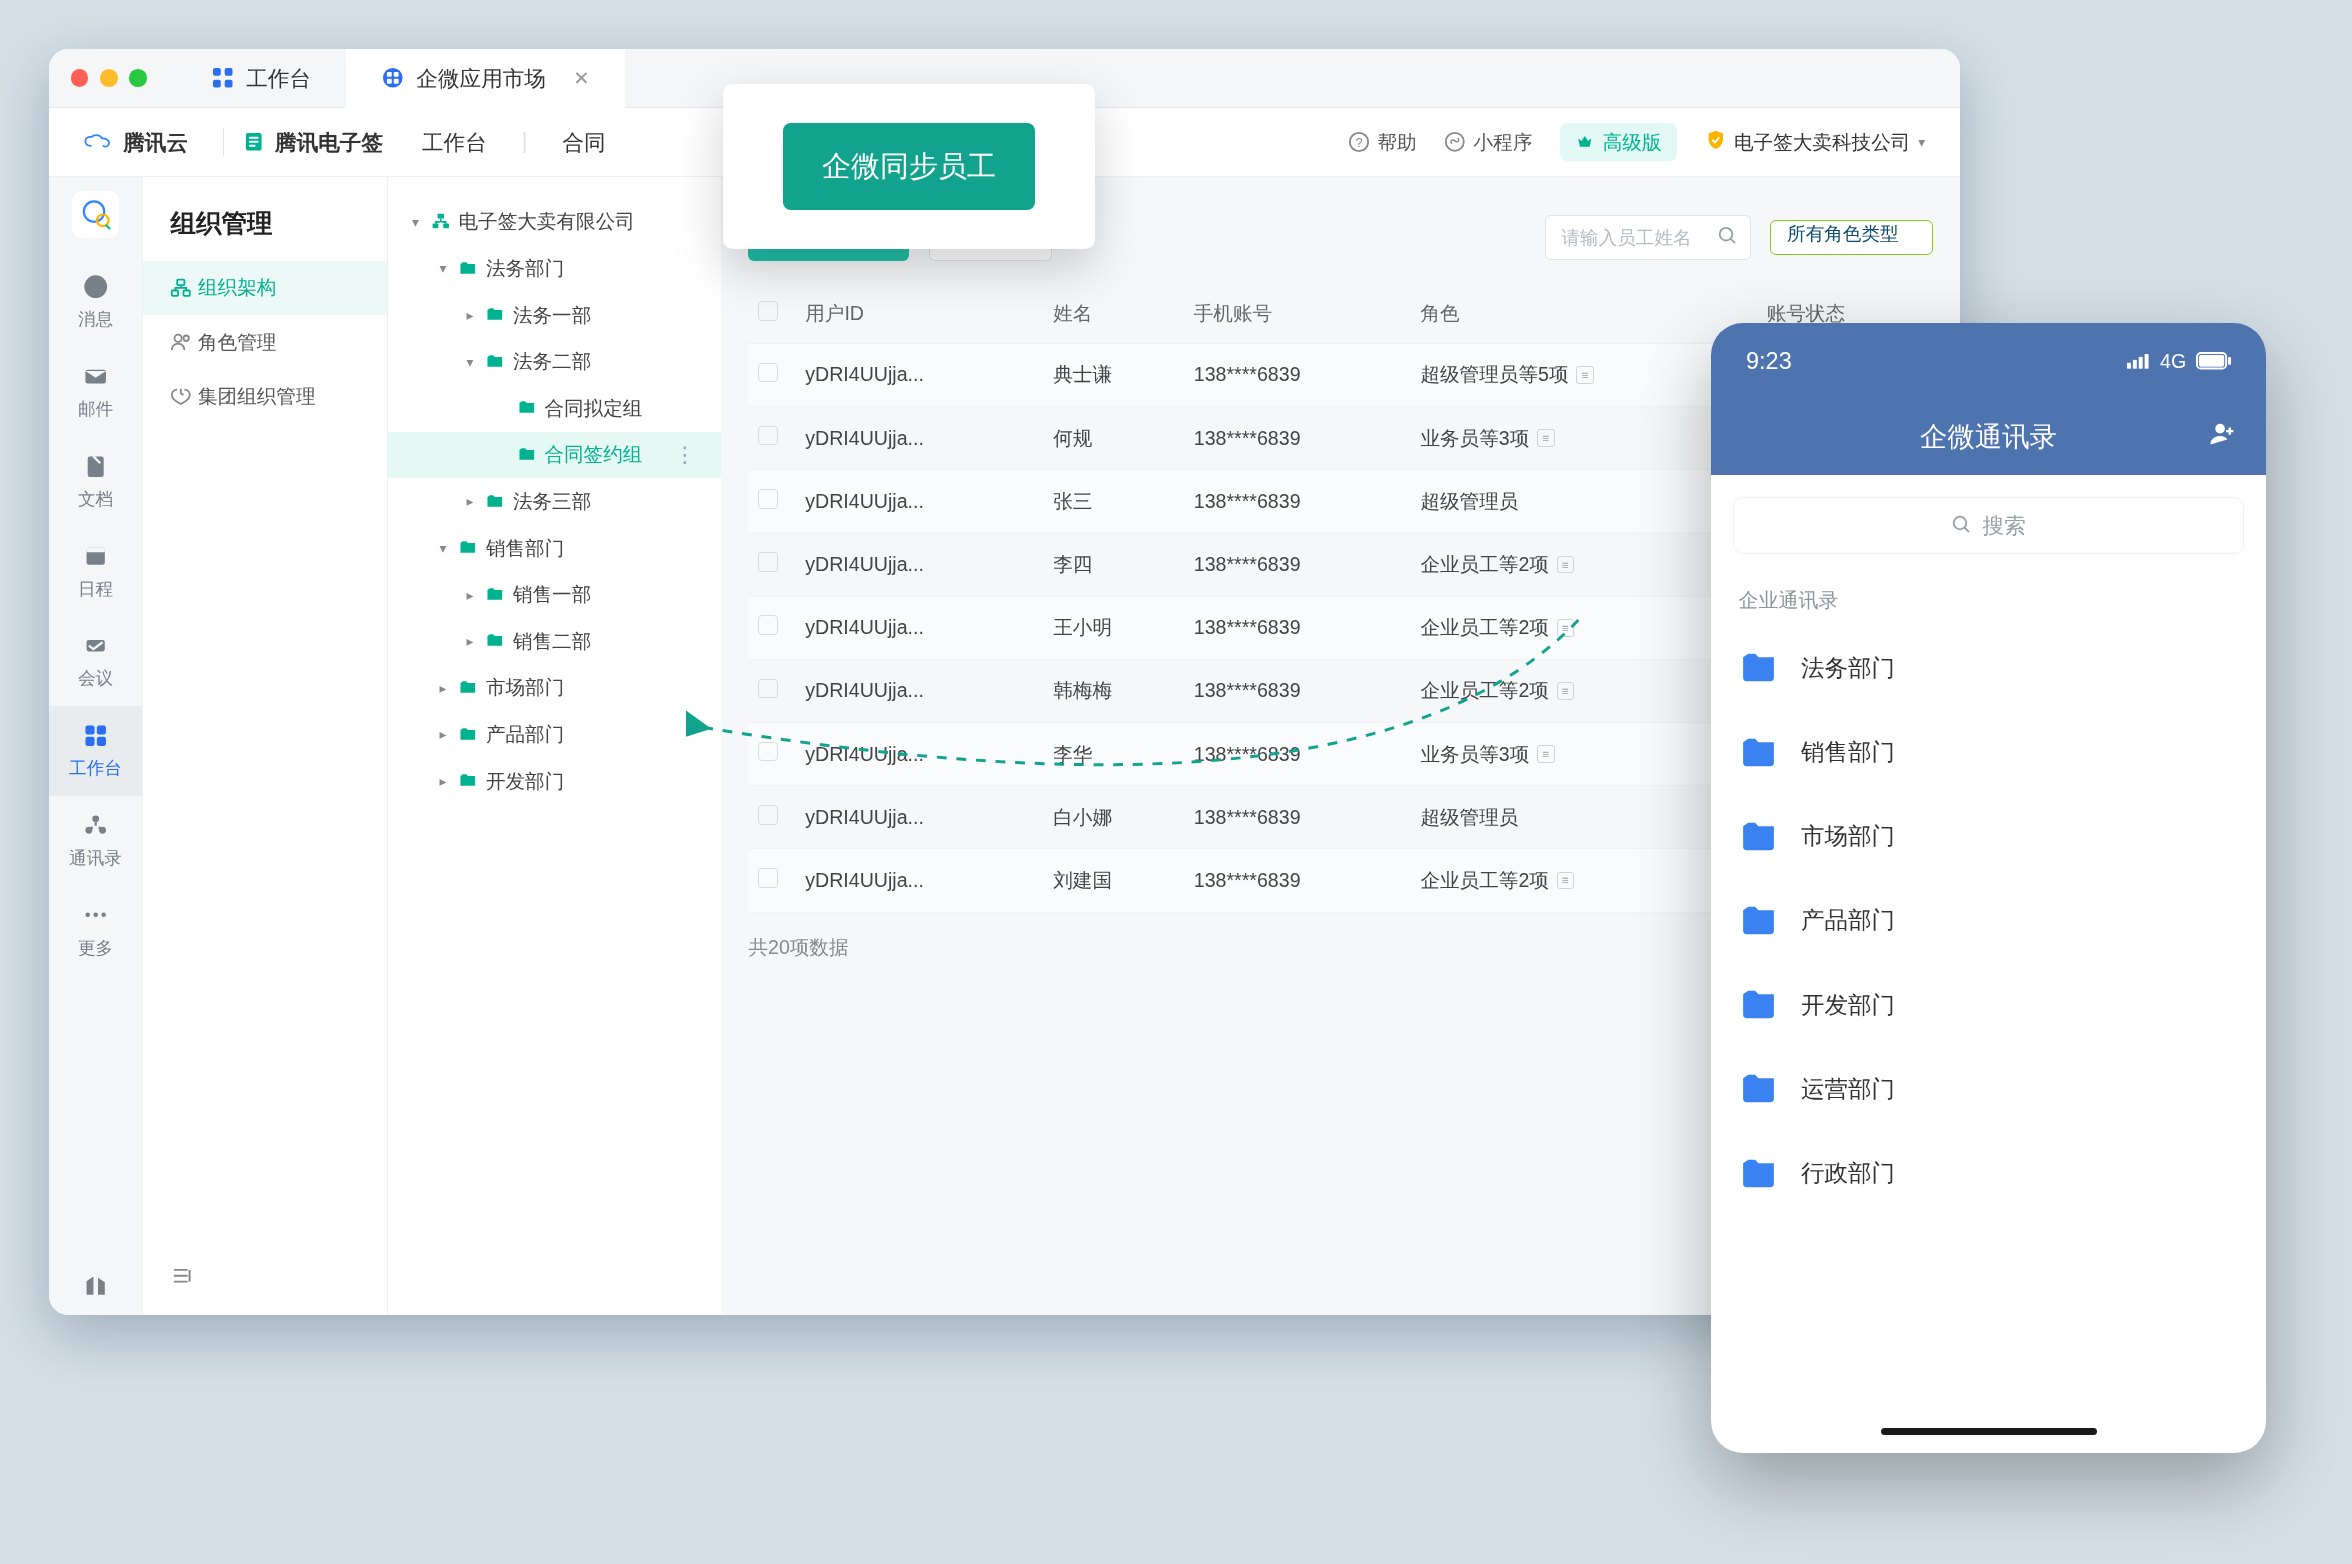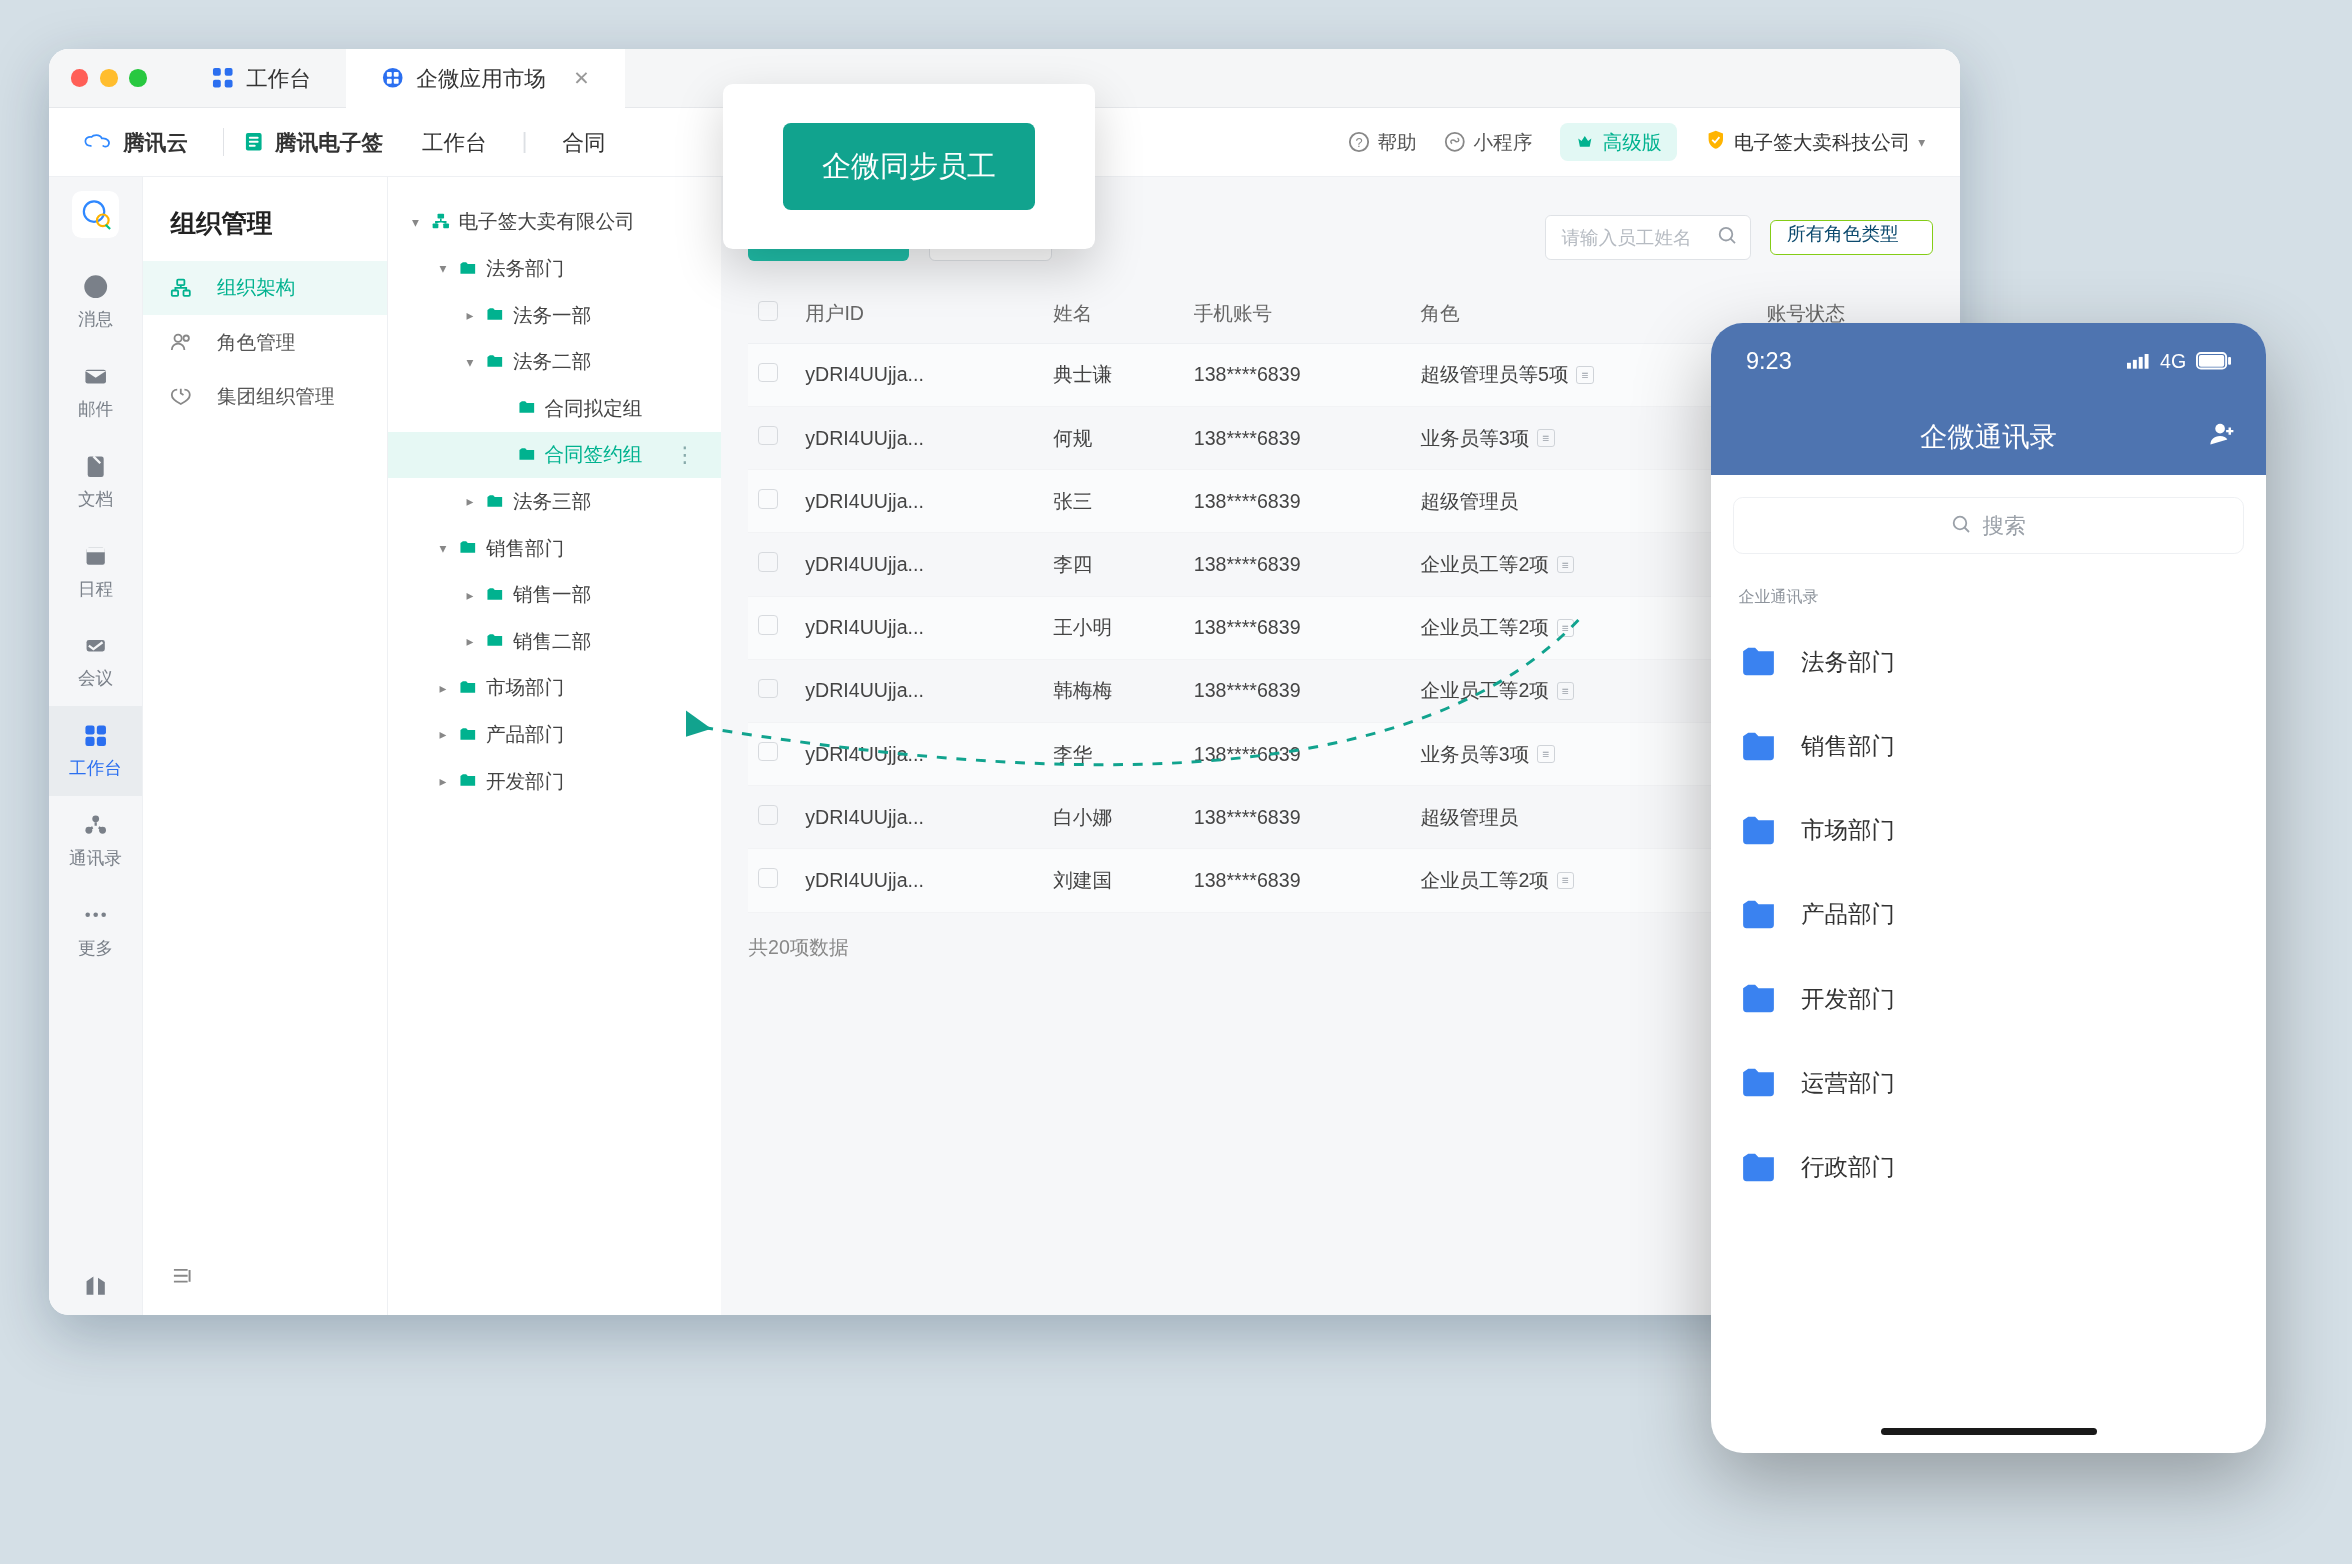--- a/index.html
+++ b/index.html
@@ -54,21 +54,21 @@
 }
 .rail .avatar { width: 47px; height: 47px; border-radius: 9.8px; background: #fff; margin: 13.7px 0 19.6px; display: flex; align-items: center; justify-content: center; }
 .rail-item { display: flex; flex-direction: column; align-items: center; gap: 7px; width: 100%; padding: 15.7px 0; font-size: 17.6px; color: #7a8089; cursor: pointer; }
 .rail-item.active { background: #e9ecef; color: #2b6ff0; }
 .rail-item svg { width: 27.4px; height: 27.4px; fill: currentColor; }
 
 .leftpanel {
   width: 245px; border-right: 1px solid #eef0f3; display: flex; flex-direction: column;
 }
 .lp-title { padding: 29px 27.4px 19.6px; font-size: 25.5px; font-weight: 600; color: #222; }
-.lp-item { display: flex; align-items: center; gap: 25px; padding: 13.7px 27.4px; font-size: 19.6px; color: #555; cursor: pointer; text-align: right; }
+.lp-item { display: flex; align-items: center; gap: 6px; padding: 13.7px 27.4px; font-size: 19.6px; color: #555; cursor: pointer; text-align: right; }
 .lp-item.active { background: #edf9f7; color: #00b28f; font-weight: 500; }
 .lp-item svg { width: 21.6px; height: 21.6px; }
 .lp-collapse { margin-top: auto; padding: 23.5px 27.4px; }
 
 .content { flex: 1; background: #f6f7f9; display: flex; min-width: 0; }
 
 .treecol { width: 333px; background: #fff; padding: 21.6px 0; position: relative; overflow: visible; }
 .tree-line { display: flex; align-items: center; gap: 7.8px; padding: 9.8px 11.8px; font-size: 19.6px; color: #444; cursor: pointer; white-space: nowrap; }
 .tree-line.sel { background: #e6f8f4; color: #00b28f; }
 .tree-caret { width: 15.7px; display: inline-flex; justify-content: center; color: #888; font-size: 13.7px; }
@@ -114,21 +114,21 @@
 .phone {
   position: absolute; right: 86px; top: 323px; width: 555px; height: 1130px;
   background: #fff; border-radius: 32px; box-shadow: 0 29px 78px rgba(0,0,0,.3);
   overflow: hidden; display: flex; flex-direction: column;
 }
 .phone-status { height: 76px; background: #4e74b0; color: #fff; display: flex; align-items: center; padding: 0 35px; font-size: 23.5px; }
 .phone-status .sig { margin-left: auto; display: flex; align-items: center; gap: 9.8px; font-size: 19.6px; }
 .phone-header { height: 76px; background: #4e74b0; color: #fff; display: flex; align-items: center; justify-content: center; font-size: 27.4px; font-weight: 500; position: relative; }
 .phone-header .adduser { position: absolute; right: 29px; top: 50%; transform: translateY(-50%); }
 .phone-search { margin: 21.6px 21.6px; height: 57px; background: #fff; border: 1px solid #eef0f3; border-radius: 9.8px; display: flex; align-items: center; justify-content: center; gap: 9.8px; color: #9aa0a8; font-size: 21.6px; }
-.phone-sect { padding: 11.8px 27.4px; font-size: 16px; color: #8e949c; }
+.phone-sect { padding: 11.8px 27.4px; font-size: 20px; color: #8e949c; }
 .phone-list { display: flex; flex-direction: column; }
 .ph-item { display: flex; align-items: center; gap: 21.6px; padding: 21.6px 27.4px; font-size: 23.5px; color: #333; cursor: pointer; }
 .ph-folder { width: 41px; height: 41px; border-radius: 5.9px; display: inline-flex; align-items: center; justify-content: center; }
 .ph-folder svg { fill: #3a82f0; }
 .home-ind { width: 216px; height: 7.8px; background: #000; border-radius: 3.9px; margin: auto auto 17.6px; opacity: .9; }
 
 
 .arrow-svg { position: absolute; left: 686px; top: 610px; width: 912px; height: 216px; pointer-events: none; }
 
 svg.ic { width: 1em; height: 1em; display: inline-block; }

